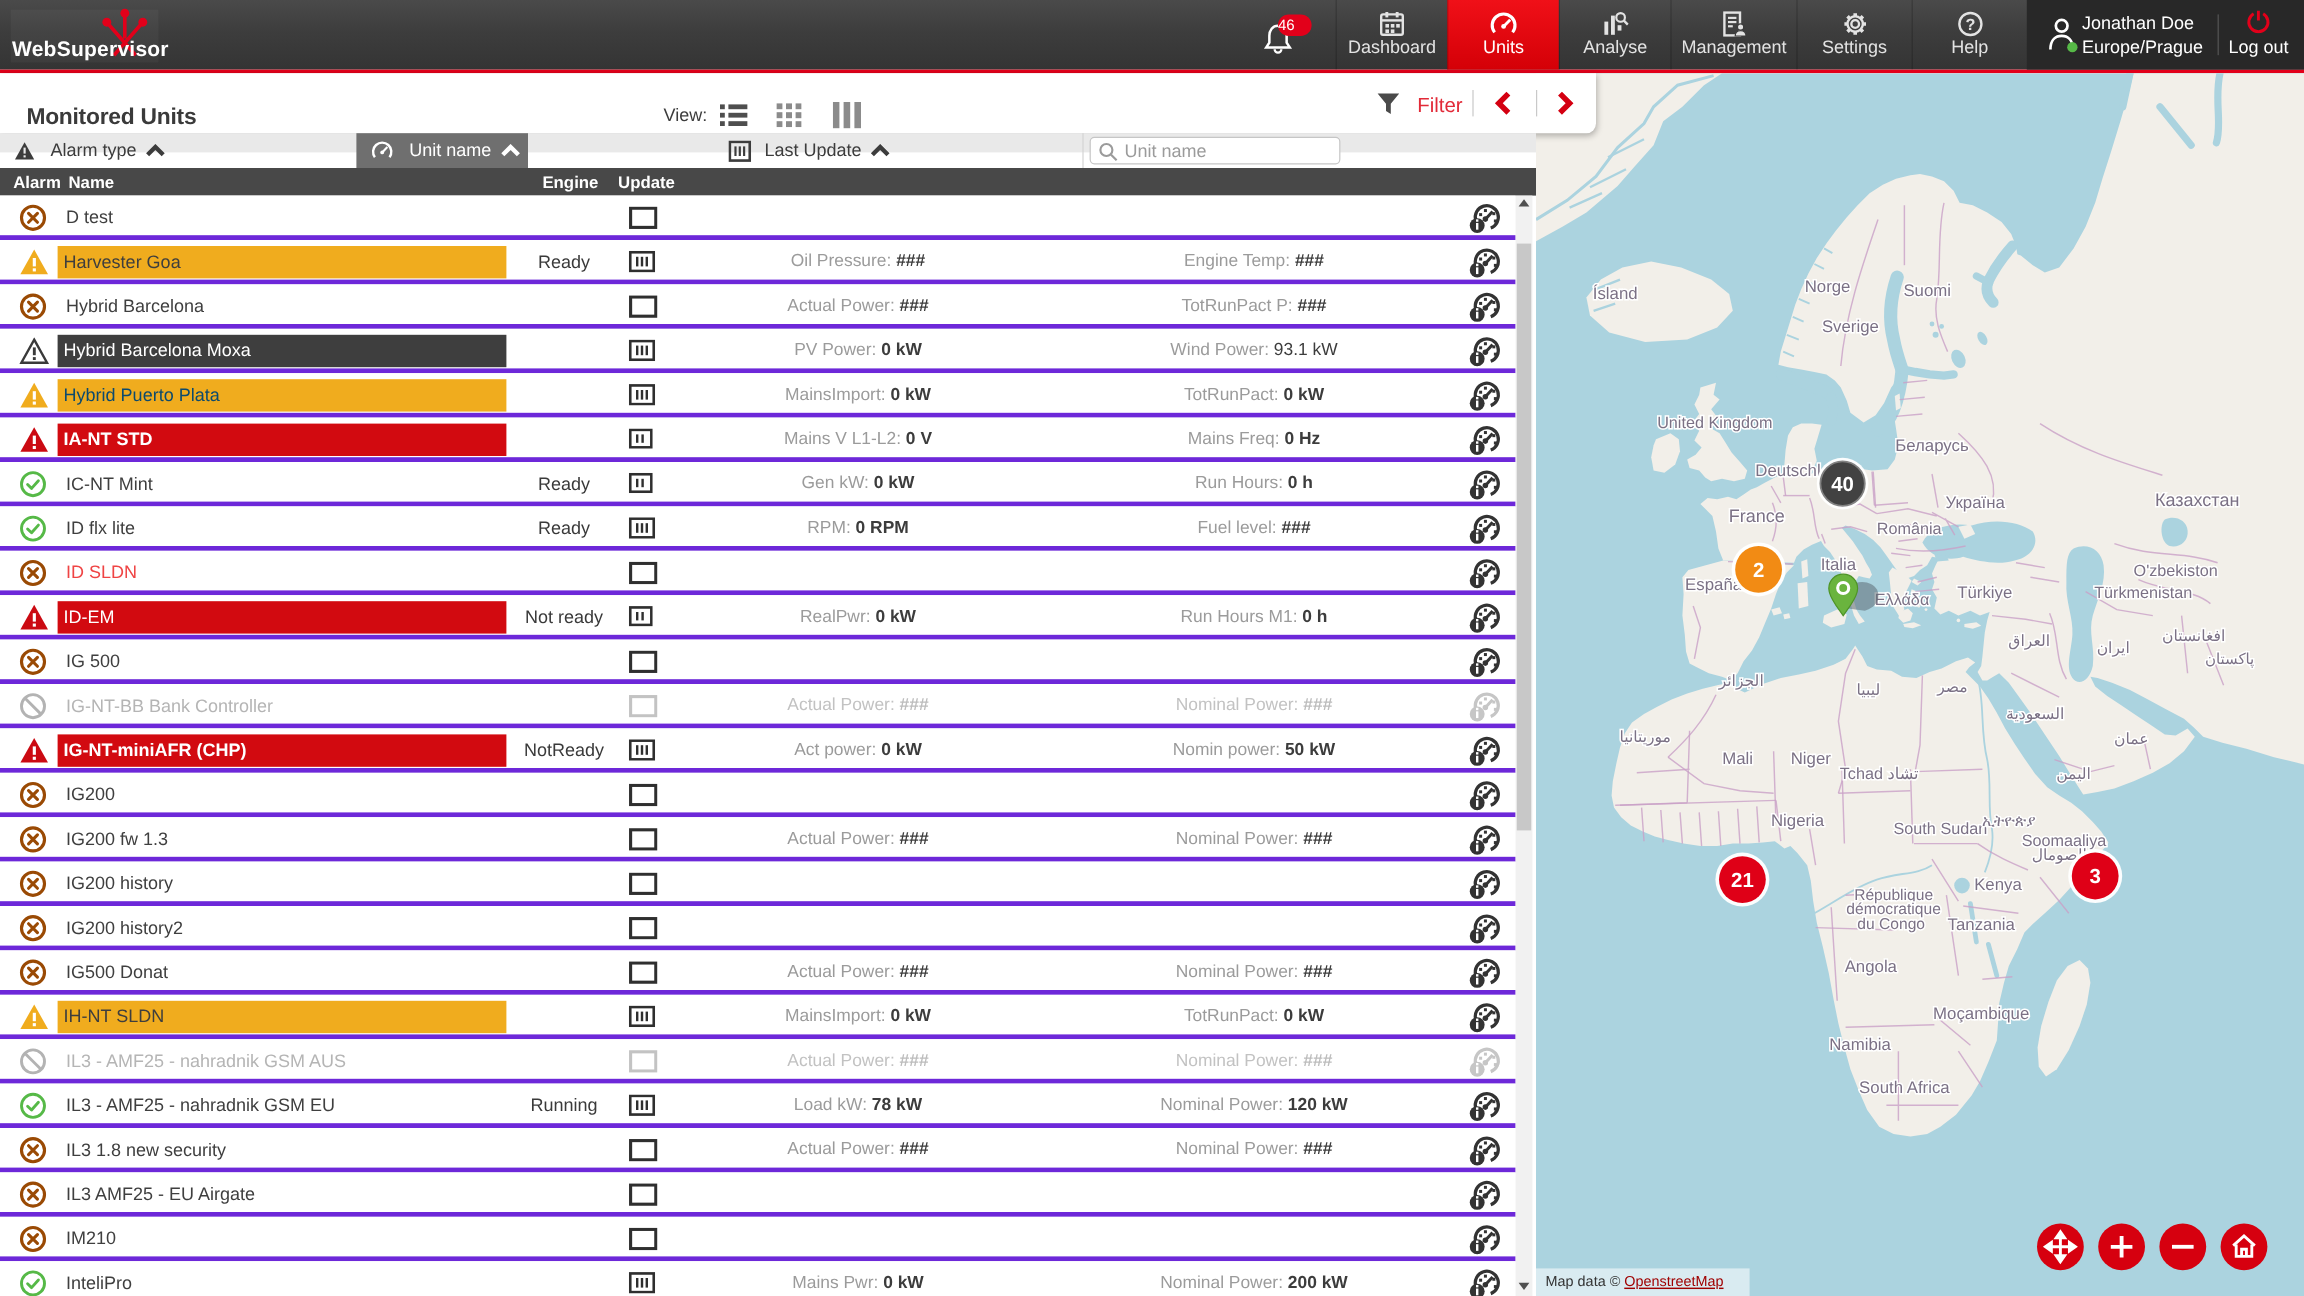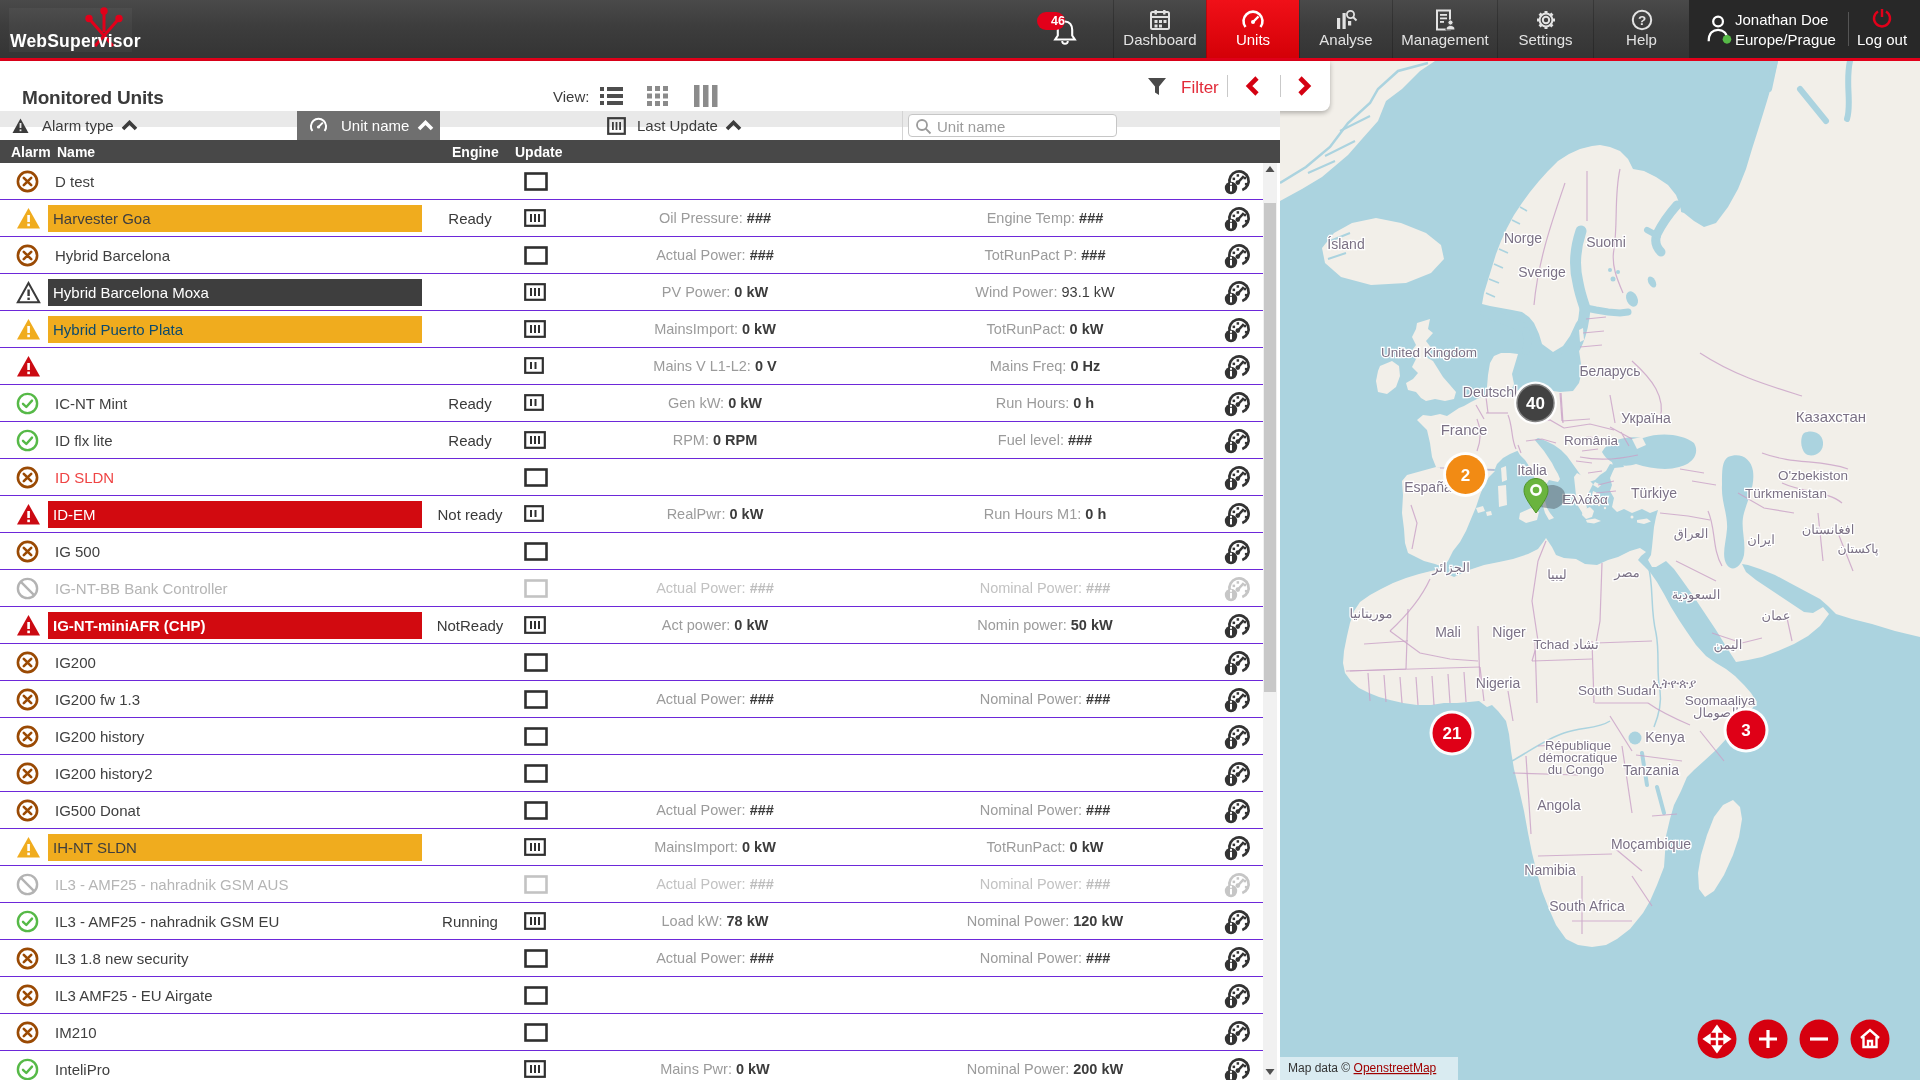--- a/index.html
+++ b/index.html
@@ -5,21 +5,21 @@
 #topbar{position:absolute;left:0;top:0;width:1920px;height:61px;background:linear-gradient(180deg,#4a4a4a 0%,#3d3d3d 45%,#343434 100%);border-bottom:3px solid #e2001a}
 .tab{position:absolute;top:0;height:58px;text-align:center;color:#e3e3e3;font-size:15px;border-left:1px solid rgba(0,0,0,0.22);box-sizing:border-box}
 .tab .ic{position:absolute;left:0;right:0;top:9px;height:22px}
 .tab .lb{position:absolute;left:0;right:0;top:31px}
 #unitstab{background:linear-gradient(180deg,#f01018,#d40007);color:#fff}
 #userblock{position:absolute;left:1689px;top:0;width:231px;height:58px;background:#282828}
 #panelhead{position:absolute;left:0;top:61px;width:1330px;height:50px;background:#fff;border-radius:0 0 8px 0;box-shadow:0 2px 5px rgba(0,0,0,0.28)}
 #sortbar{position:absolute;left:0;top:111px;width:1280px;height:16px;background:#e9e9e9}
 #thead{position:absolute;left:0;top:140px;width:1280px;height:23px;background:#484848;color:#fff;font-size:14px;font-weight:bold}
 #rows{position:absolute;left:0;top:163px;width:1263px;height:917px;overflow:hidden;background:#fff}
-.row{position:relative;width:1320px;height:37px;border-bottom:1px solid #6d28d9;background:#fff}
+.row{position:relative;width:1320px;height:37px;border-bottom:4px solid #6d28d9;background:#fff}
 .aic{position:absolute;left:16px;top:7px}
 .nm{position:absolute;left:55px;top:10px;font-size:15px}
 .nhl{position:absolute;left:48px;top:5px;width:374px;height:27px;line-height:27px;padding-left:5px;font-size:15px}
 .eng{position:absolute;left:410px;top:10px;width:120px;text-align:center;font-size:15px;color:#3a3a3a}
 .upd{position:absolute;left:524px;top:9px}
 .d1{position:absolute;left:555px;top:10px;width:320px;text-align:center;font-size:14.5px}
 .d2{position:absolute;left:885px;top:10px;width:320px;text-align:center;font-size:14.5px}
 .gau{position:absolute;left:1224px;top:5px}
 #sbar{position:absolute;left:1263px;top:163px;width:14px;height:917px;background:#f1f1f1}
 #sthumb{position:absolute;left:1px;top:40px;width:12px;height:489px;background:#c8c8c8}
@@ -32,21 +32,21 @@
       <path d="M9 13.5 L33 41 M39 13.5 L15 41 M24 6 L24 27" stroke="#e2001a" stroke-width="3" fill="none"></path>
       <circle cx="9" cy="13.5" r="3.7" fill="#e2001a"></circle>
       <circle cx="24" cy="6" r="3.7" fill="#e2001a"></circle>
       <circle cx="39" cy="13.5" r="3.7" fill="#e2001a"></circle>
     </svg>
 <div style="position:absolute;left:10px;top:31px;color:#fff;font-size:17.5px;font-weight:bold;letter-spacing:0.2px">WebSupervisor</div>
 <svg style="position:absolute;left:1053px;top:19px" width="24" height="26" viewBox="0 0 24 26">
       <path d="M12 2.5 C7.5 2.5 4.8 6.2 4.8 10.8 L4.8 16.5 L2.2 20.5 L21.8 20.5 L19.2 16.5 L19.2 10.8 C19.2 6.2 16.5 2.5 12 2.5 Z" fill="none" stroke="#fff" stroke-width="2.1"></path>
       <path d="M9.2 22 a2.8 2.8 0 0 0 5.6 0" fill="none" stroke="#fff" stroke-width="1.9"></path>
     </svg>
-<div style="position:absolute;left:1037px;top:12px;min-width:28px;height:18px;background:#e2001a;border-radius:9px;color:#fff;font-size:12.5px;font-weight:bold;text-align:right;line-height:18px">46</div>
+<div style="position:absolute;left:1065px;top:12px;min-width:28px;height:18px;background:#e2001a;border-radius:9px;color:#fff;font-size:12.5px;font-weight:normal;text-align:left;line-height:18px">46</div>
 <div class="tab" style="left:1113px;width:93px">
       <div class="ic"><svg width="22" height="22" viewBox="0 0 22 22">
           <rect x="2" y="3" width="18" height="17" rx="1.5" fill="none" stroke="#e3e3e3" stroke-width="2"></rect>
           <rect x="5.5" y="1" width="2.4" height="4.5" fill="#e3e3e3"></rect>
           <rect x="14.1" y="1" width="2.4" height="4.5" fill="#e3e3e3"></rect>
           <rect x="2.5" y="7" width="17" height="2" fill="#e3e3e3"></rect>
           <rect x="5.5" y="11" width="3" height="3" fill="#e3e3e3"></rect>
           <rect x="10" y="11" width="3" height="3" fill="#e3e3e3"></rect>
           <rect x="14.5" y="11" width="3" height="3" fill="#e3e3e3"></rect>
           <rect x="5.5" y="15.5" width="3" height="3" fill="#e3e3e3"></rect>
@@ -534,20 +534,21 @@
           <rect x="6.0" y="14.8" width="2.0" height="2.0" fill="#fff"></rect>
           <rect x="6.0" y="17.8" width="2.0" height="5.6" fill="#fff"></rect>
         </svg></div>
     </div>
 <div class="row">
       <div class="aic"><svg width="25" height="23" viewBox="0 0 25 23">
           <path d="M12.5 1 L24 21.5 L1 21.5 Z" fill="#cb0a12"></path>
           <rect x="11.3" y="8" width="2.6" height="7" fill="#fff"></rect>
           <rect x="11.3" y="16.6" width="2.6" height="2.6" fill="#fff"></rect>
         </svg></div>
+      <div class="nhl" style="background:#d20a10;color:#fff;font-weight:bold">IA-NT STD</div>
       <div class="upd"><svg width="20" height="17" viewBox="0 0 20 17">
           <rect x="1.2" y="1.2" width="17.6" height="14.6" fill="none" stroke="#2f2f2f" stroke-width="2.2"></rect>
           <rect x="6" y="5" width="2" height="7" fill="#2f2f2f"></rect>
           <rect x="10.5" y="5" width="2" height="7" fill="#2f2f2f"></rect>
         </svg></div>
       <div class="d1"><span style="color:#9b9b9b">Mains V L1-L2: </span><span style="color:#3c3c3c;font-weight:bold">0 V</span></div>
       <div class="d2"><span style="color:#9b9b9b">Mains Freq: </span><span style="color:#3c3c3c;font-weight:bold">0 Hz</span></div>
       <div class="gau"><svg width="27" height="27" viewBox="0 0 27 27">
           <path d="M5.73,15.48 A9.6,9.6 0 1 1 18.28,22.02" fill="none" stroke="#333333" stroke-width="2.7"></path>
           <rect x="8.6" y="9.6" width="2.5" height="2.5" fill="#333333"></rect>

